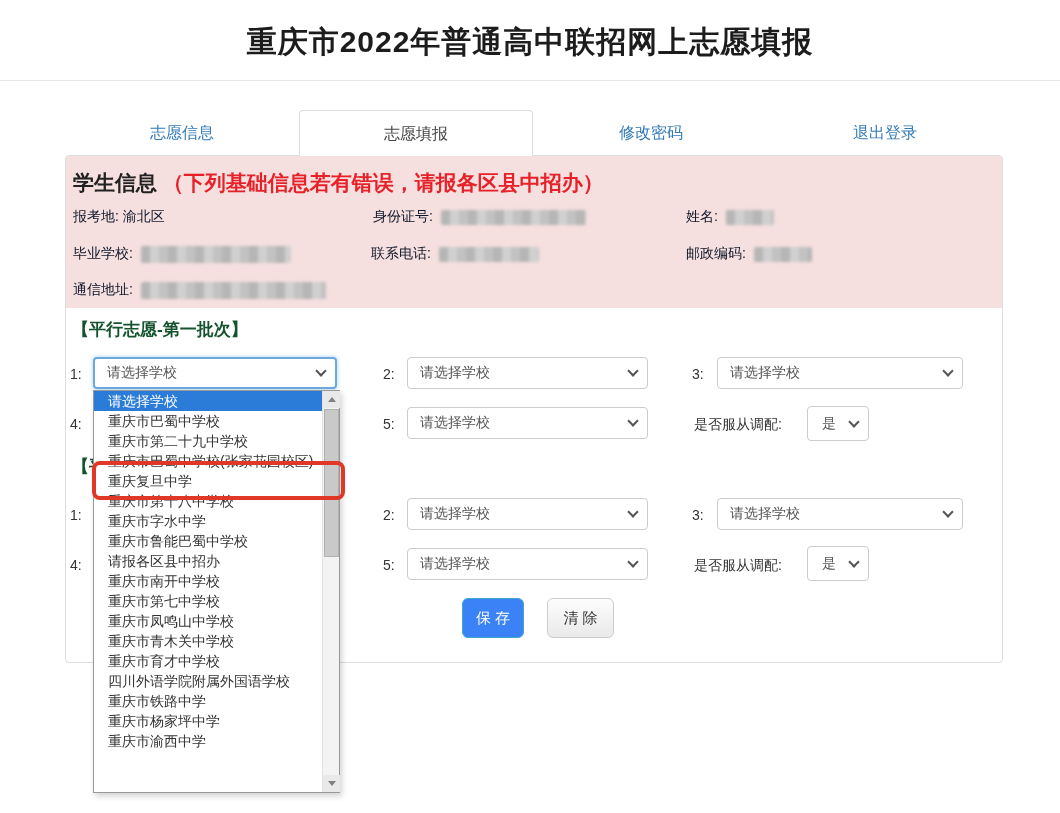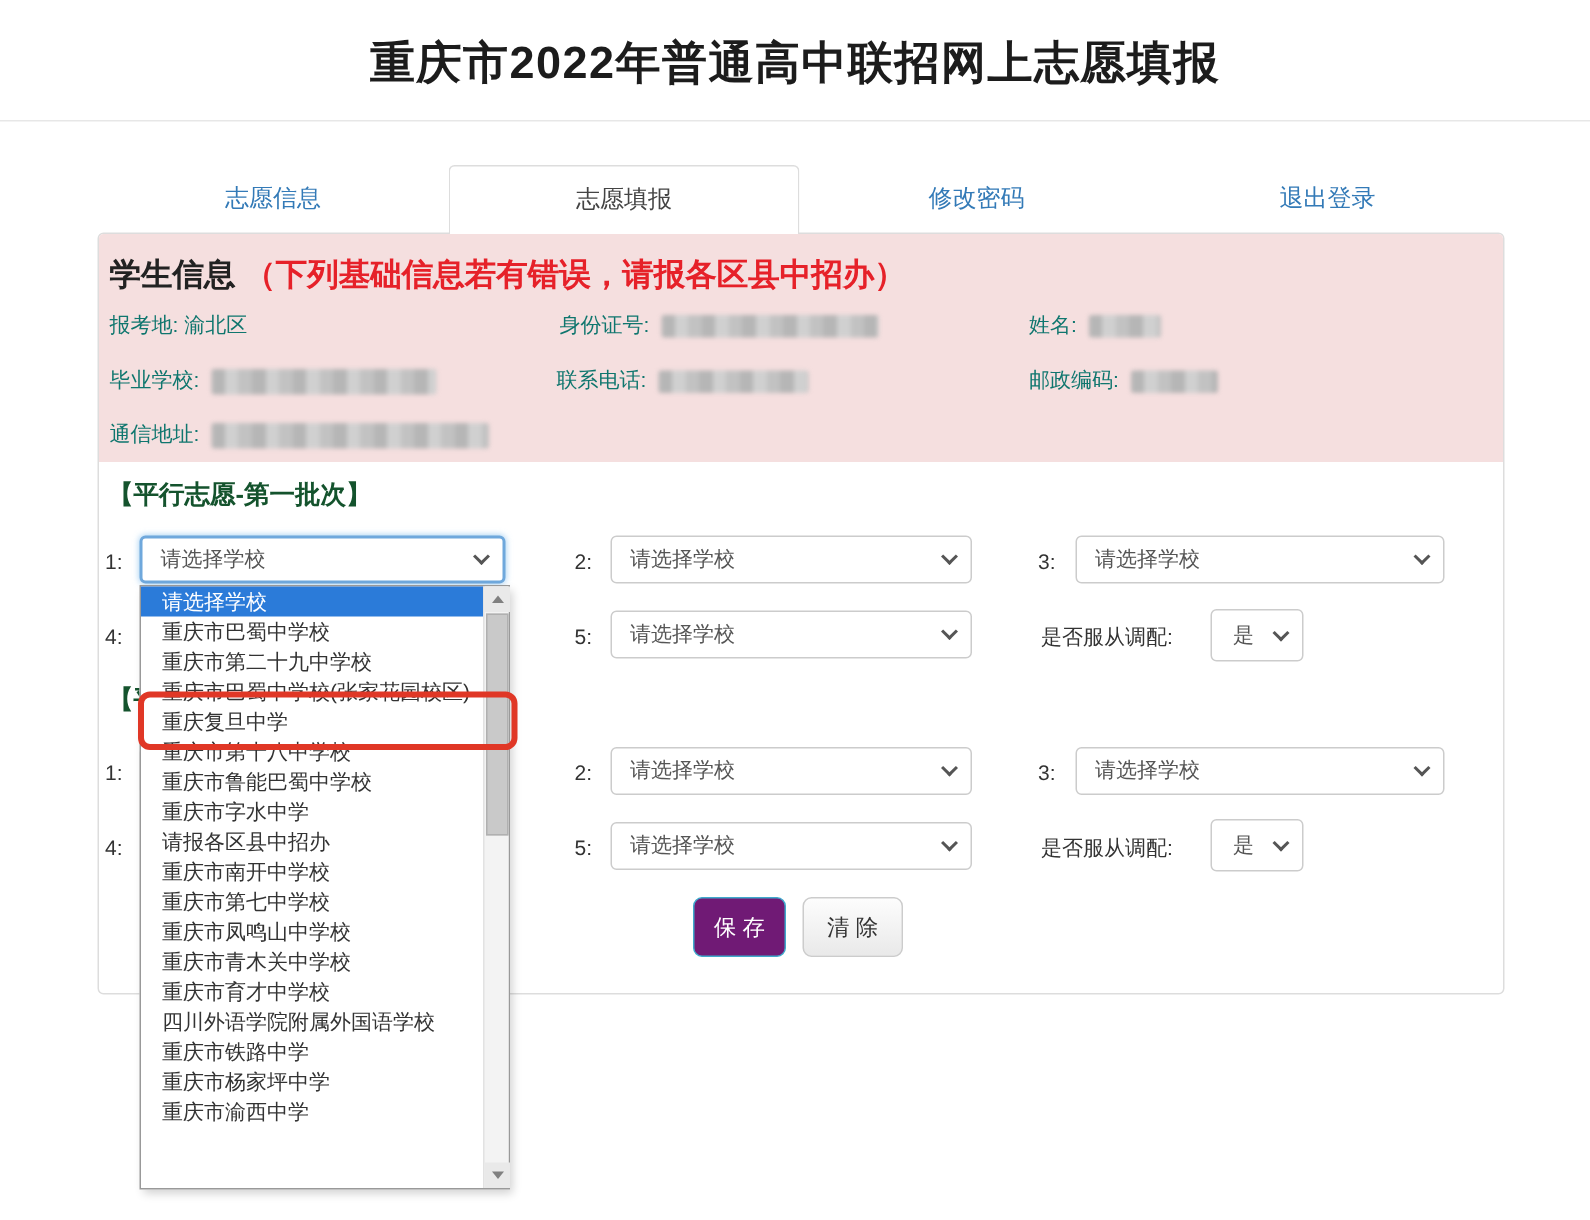--- a/index.html
+++ b/index.html
@@ -20,41 +20,41 @@
 
   
   .container { position:absolute; left:65px; top:155px; width:938px; height:508px;
     border:1px solid #ddd; border-radius:4px; background:#fff; }
 
   
   .student-panel { position:absolute; left:66px; top:156px; width:936px; height:152px;
     background:#f5dfdf; border-radius:3px 3px 0 0; }
   .sp-head { position:absolute; left:7px; top:13px; font-size:21px; font-weight:700; color:#222; }
   .sp-warn { color:#e62129; }
-  .sp-field { position:absolute; font-size:14px; color:#0f766e; white-space:nowrap; }
+  .sp-field { position:absolute; font-size:14px; color:#0f172a; white-space:nowrap; }
   .redact { display:inline-block; vertical-align:middle; margin-left:4px; border-radius:2px;
     background:repeating-linear-gradient(90deg,#b6b6b6 0 9px,#d0d0d0 9px 18px,#c2c2c2 18px 27px);
     filter:blur(1.5px); height:15px; }
 
   
   .batch-title { position:absolute; font-size:17px; font-weight:700; color:#14532d; }
 
   
   .slot-label { position:absolute; font-size:14px; color:#333; }
   .sel { position:absolute; height:32px; background:#fff; border:1px solid #ccc; border-radius:4px;
     display:flex; align-items:center; padding:0 24px 0 12px; font-size:14px; color:#555; cursor:pointer; }
   .sel.focused { border:2px solid #6fa8dc; box-shadow:0 0 4px rgba(102,175,233,.6); z-index:2; }
   .chev { position:absolute; right:10px; top:50%; width:8px; height:8px; margin-top:-6px;
     border-right:2px solid #555; border-bottom:2px solid #555; transform:rotate(45deg); }
   .sel.small { padding-left:14px; }
 
   
   .btn { position:absolute; height:40px; border-radius:6px; font-size:15px; cursor:pointer;
     display:flex; align-items:center; justify-content:center; }
-  .btn-save { background:#701a75; color:#fff; border:1px solid #3fa9cc; }
+  .btn-save { background:#3b82f6; color:#fff; border:1px solid #3fa9cc; }
   .btn-clear { background:linear-gradient(#fdfdfd,#e9e9e9); color:#333; border:1px solid #ccc; }
 
   
   .dropdown { position:absolute; left:93px; top:390px; width:247px; height:403px;
     background:#fff; border:1px solid #999; box-shadow:2px 3px 6px rgba(0,0,0,.18); z-index:50; }
   .dropdown .items { position:absolute; left:0; top:0; width:229px; }
   .opt { height:20px; line-height:20px; padding-left:14px; font-size:14px; color:#333;
     white-space:nowrap; overflow:hidden; cursor:pointer; }
   .opt.selected { background:#2b7bd9; color:#fff; }
 
@@ -179,32 +179,32 @@
     <span>请选择学校</span>
     <span class="chev"></span>
   </div>
   <div class="slot-label" style="left:694px;top:557px;">是否服从调配:</div>
   <div class="sel small" style="left:807px;top:546px;width:62px;height:35px;">
     <span>是</span>
     <span class="chev"></span>
   </div>
 
   <div class="btn btn-save" style="left:462px;top:598px;width:62px;">保 存</div>
-  <div class="btn btn-clear" style="left:535px;top:598px;width:67px;text-align:center;">清 除</div>
+  <div class="btn btn-clear" style="left:547px;top:598px;width:67px;text-align:center;">清 除</div>
 
   <div class="dropdown">
     <div class="items">
         <div class="opt selected">请选择学校</div>
         <div class="opt">重庆市巴蜀中学校</div>
         <div class="opt">重庆市第二十九中学校</div>
         <div class="opt">重庆市巴蜀中学校(张家花园校区)</div>
         <div class="opt">重庆复旦中学</div>
         <div class="opt">重庆市第十八中学校</div>
+        <div class="opt">重庆市字水中学</div>
         <div class="opt">重庆市鲁能巴蜀中学校</div>
-        <div class="opt">重庆市字水中学</div>
         <div class="opt">请报各区县中招办</div>
         <div class="opt">重庆市南开中学校</div>
         <div class="opt">重庆市第七中学校</div>
         <div class="opt">重庆市凤鸣山中学校</div>
         <div class="opt">重庆市青木关中学校</div>
         <div class="opt">重庆市育才中学校</div>
         <div class="opt">四川外语学院附属外国语学校</div>
         <div class="opt">重庆市铁路中学</div>
         <div class="opt">重庆市杨家坪中学</div>
         <div class="opt">重庆市渝西中学</div>

